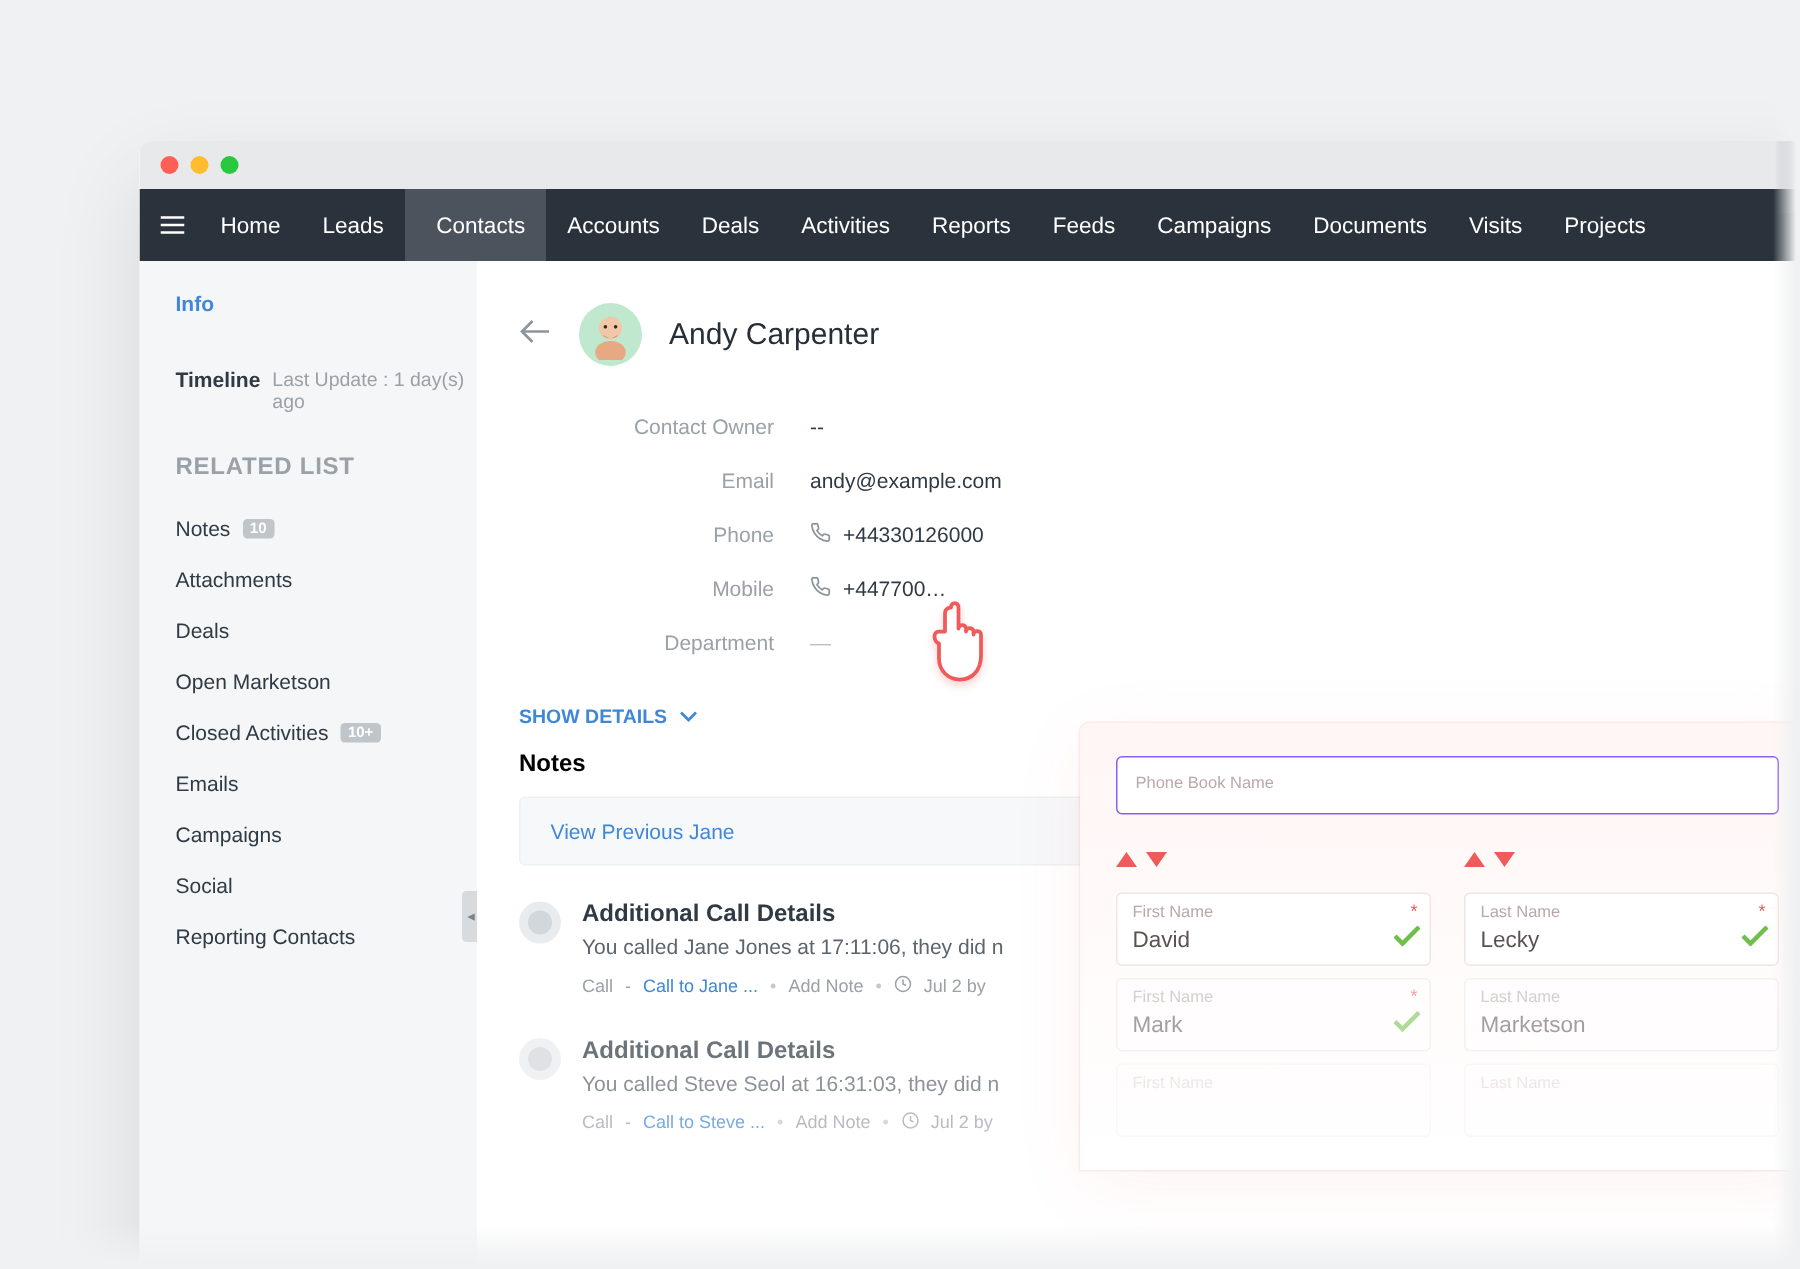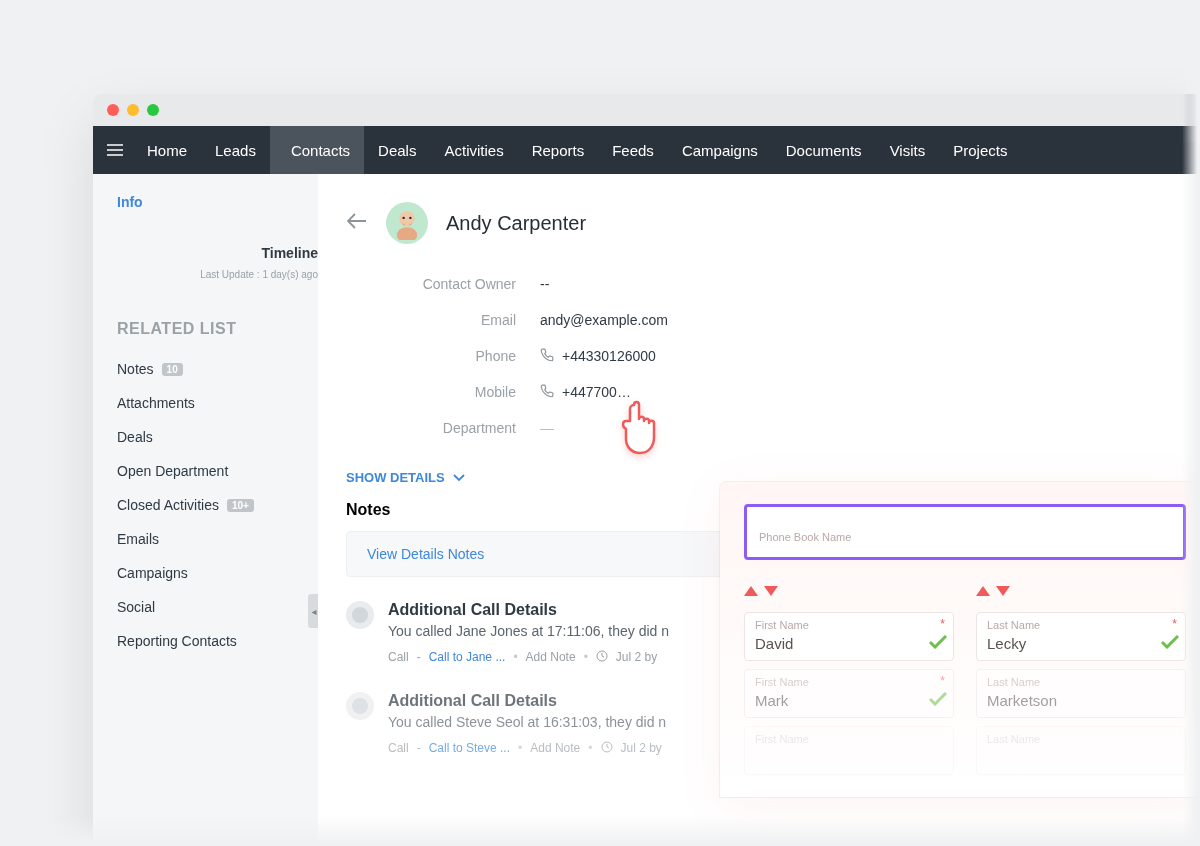--- a/index.html
+++ b/index.html
@@ -33,23 +33,23 @@
   .ham svg{stroke:#fff;}
   .navitem{padding:0 14px;height:48px;display:flex;align-items:center;cursor:pointer;white-space:nowrap;}
   .navitem.active{background:#4B535C;padding-left:21px;}
   .topnav-right{position:absolute;right:0;top:0;width:30px;height:48px;background:linear-gradient(90deg,rgba(42,50,60,0) 0%,#505864 100%);}
   
   .body{display:flex;height:calc(100% - 80px);}
   
   
   .sidebar{width:225px;background:var(--sidebar);padding:20px 0 0 24px;box-sizing:border-box;font-size:14px;color:var(--ink);position:relative;}
   .sb-info{color:var(--link);font-weight:600;margin-bottom:35px;}
-  .sb-timeline{display:flex;align-items:flex-end;gap:8px;margin-bottom:40px;flex-direction:column;}
+  .sb-timeline{display:flex;align-items:flex-start;gap:8px;margin-bottom:28px;}
   .sb-timeline .tl-label{font-weight:600;}
-  .sb-timeline .tl-update{font-size:10px;color:var(--muted);}
+  .sb-timeline .tl-update{font-size:13px;color:var(--muted);}
   .sb-header{font-size:16px;letter-spacing:0.5px;color:var(--muted);font-weight:600;margin-bottom:14px;}
   .sb-item{padding:9px 0;cursor:pointer;display:flex;align-items:center;gap:8px;}
   .sb-badge{background:var(--badge);color:#fff;font-size:10px;padding:1px 5px;border-radius:3px;font-weight:600;}
   .sb-collapse{position:absolute;right:-2px;top:420px;width:12px;height:34px;background:#D8DBDE;border-radius:3px 0 0 3px;display:flex;align-items:center;justify-content:center;color:#7b838a;font-size:10px;}
   
   
   .main{flex:1;background:#fff;padding:28px 0 0 28px;box-sizing:border-box;overflow:hidden;position:relative;}
   .contact-header{display:flex;align-items:center;gap:18px;margin-bottom:22px;}
   .back-arrow{color:#888;}
   .avatar{width:42px;height:42px;border-radius:50%;background:#BFE8CF;display:flex;align-items:center;justify-content:center;overflow:hidden;}
@@ -73,21 +73,21 @@
   .note-text{color:#5b656e;font-size:14px;margin-bottom:10px;}
   .note-meta{font-size:12px;color:var(--muted);display:flex;align-items:center;gap:8px;}
   .note-meta .link{color:var(--link);}
   .dot{color:#c3c9cd;}
   .clock{position:relative;top:1px;}
   
   
   .phonebook{position:absolute;left:720px;top:482px;width:490px;background:#fff;border-radius:6px 0 0 0;box-shadow:0 0 0 1px rgba(239,90,90,0.1),0 10px 50px rgba(239,90,90,0.07);padding:22px 24px;box-sizing:border-box;}
   .phonebook::before{content:"";position:absolute;inset:0;background:linear-gradient(180deg,rgba(255,240,238,0.6),rgba(255,255,255,0));border-radius:6px 0 0 0;pointer-events:none;}
   .pb-title{color:var(--accent-red);font-size:16px;font-weight:600;margin-bottom:16px;position:relative;}
-  .pb-namebox{border:3px solid #8b5cf6;border-radius:4px;padding:24px 12px 10px;margin-bottom:22px;position:relative;background:#fff;}
+  .pb-namebox{border:1px solid #8b5cf6;border-radius:4px;padding:11px 12px 10px;margin-bottom:22px;position:relative;background:#fff;}
   .pb-fieldlabel{font-size:11px;color:#B9A9A7;margin-bottom:4px;}
   .pb-fieldval{font-size:15px;color:#5b5250;}
   .pb-grid{display:flex;gap:22px;position:relative;}
   .pb-col{flex:1;display:flex;flex-direction:column;gap:8px;}
   .pb-sort{display:flex;gap:6px;color:var(--accent-red);margin-bottom:4px;}
   .pb-sort span{cursor:pointer;font-weight:700;}
   .pb-field{border:1px solid #EDE6E5;border-radius:4px;padding:6px 10px 8px;position:relative;background:#fff;}
   .pb-field .req{position:absolute;right:8px;top:4px;color:var(--accent-red);font-size:12px;}
   .pb-field .chk{position:absolute;right:6px;bottom:7px;color:var(--check);}
   .pb-col .pb-field.faded{opacity:0.55;}
@@ -116,20 +116,21 @@
       <div class="ham">
         <svg width="16" height="12" viewBox="0 0 16 12" stroke-width="1.6">
             <line x1="0" y1="1" x2="16" y2="1"></line>
             <line x1="0" y1="6" x2="16" y2="6"></line>
             <line x1="0" y1="11" x2="16" y2="11"></line>
           </svg>
       </div>
       <div class="navitem">Home</div>
       <div class="navitem">Leads</div>
       <div class="navitem active">Contacts</div>
+      <div class="navitem">Accounts</div>
       <div class="navitem">Deals</div>
       <div class="navitem">Activities</div>
       <div class="navitem">Reports</div>
       <div class="navitem">Feeds</div>
       <div class="navitem">Campaigns</div>
       <div class="navitem">Documents</div>
       <div class="navitem">Visits</div>
       <div class="navitem">Projects</div>
       <div class="topnav-right"></div>
     </div>
@@ -148,21 +149,21 @@
           <span>Notes</span>
           <span class="sb-badge">10</span>
         </div>
         <div class="sb-item">
             <span>Attachments</span>
           </div>
         <div class="sb-item">
             <span>Deals</span>
           </div>
         <div class="sb-item">
-            <span>Open Department</span>
+            <span>Open Marketson</span>
           </div>
         <div class="sb-item">
           <span>Closed Activities</span>
           <span class="sb-badge">10+</span>
         </div>
         <div class="sb-item">
             <span>Emails</span>
           </div>
         <div class="sb-item">
             <span>Campaigns</span>
@@ -232,21 +233,21 @@
         </div>
 
         <div class="show-details">
           <span>SHOW DETAILS</span>
           <span><svg width="12" height="8" viewBox="0 0 12 8" fill="none" stroke="#3F87D9" stroke-width="1.8">
                 <polyline points="1,1 6,6 11,1"></polyline>
               </svg></span>
         </div>
 
         <div class="notes-h">Notes</div>
-        <div class="notes-prev">View Details Notes</div>
+        <div class="notes-prev">View Previous Jane</div>
 
         <div class="note">
           <div class="ava"></div>
           <div>
             <div class="note-title">Additional Call Details</div>
             <div class="note-text">You called Jane Jones at 17:11:06, they did n</div>
             <div class="note-meta">
               <span>Call</span>
                 <span>-</span>
               <span class="link">Call to Jane ...</span>

